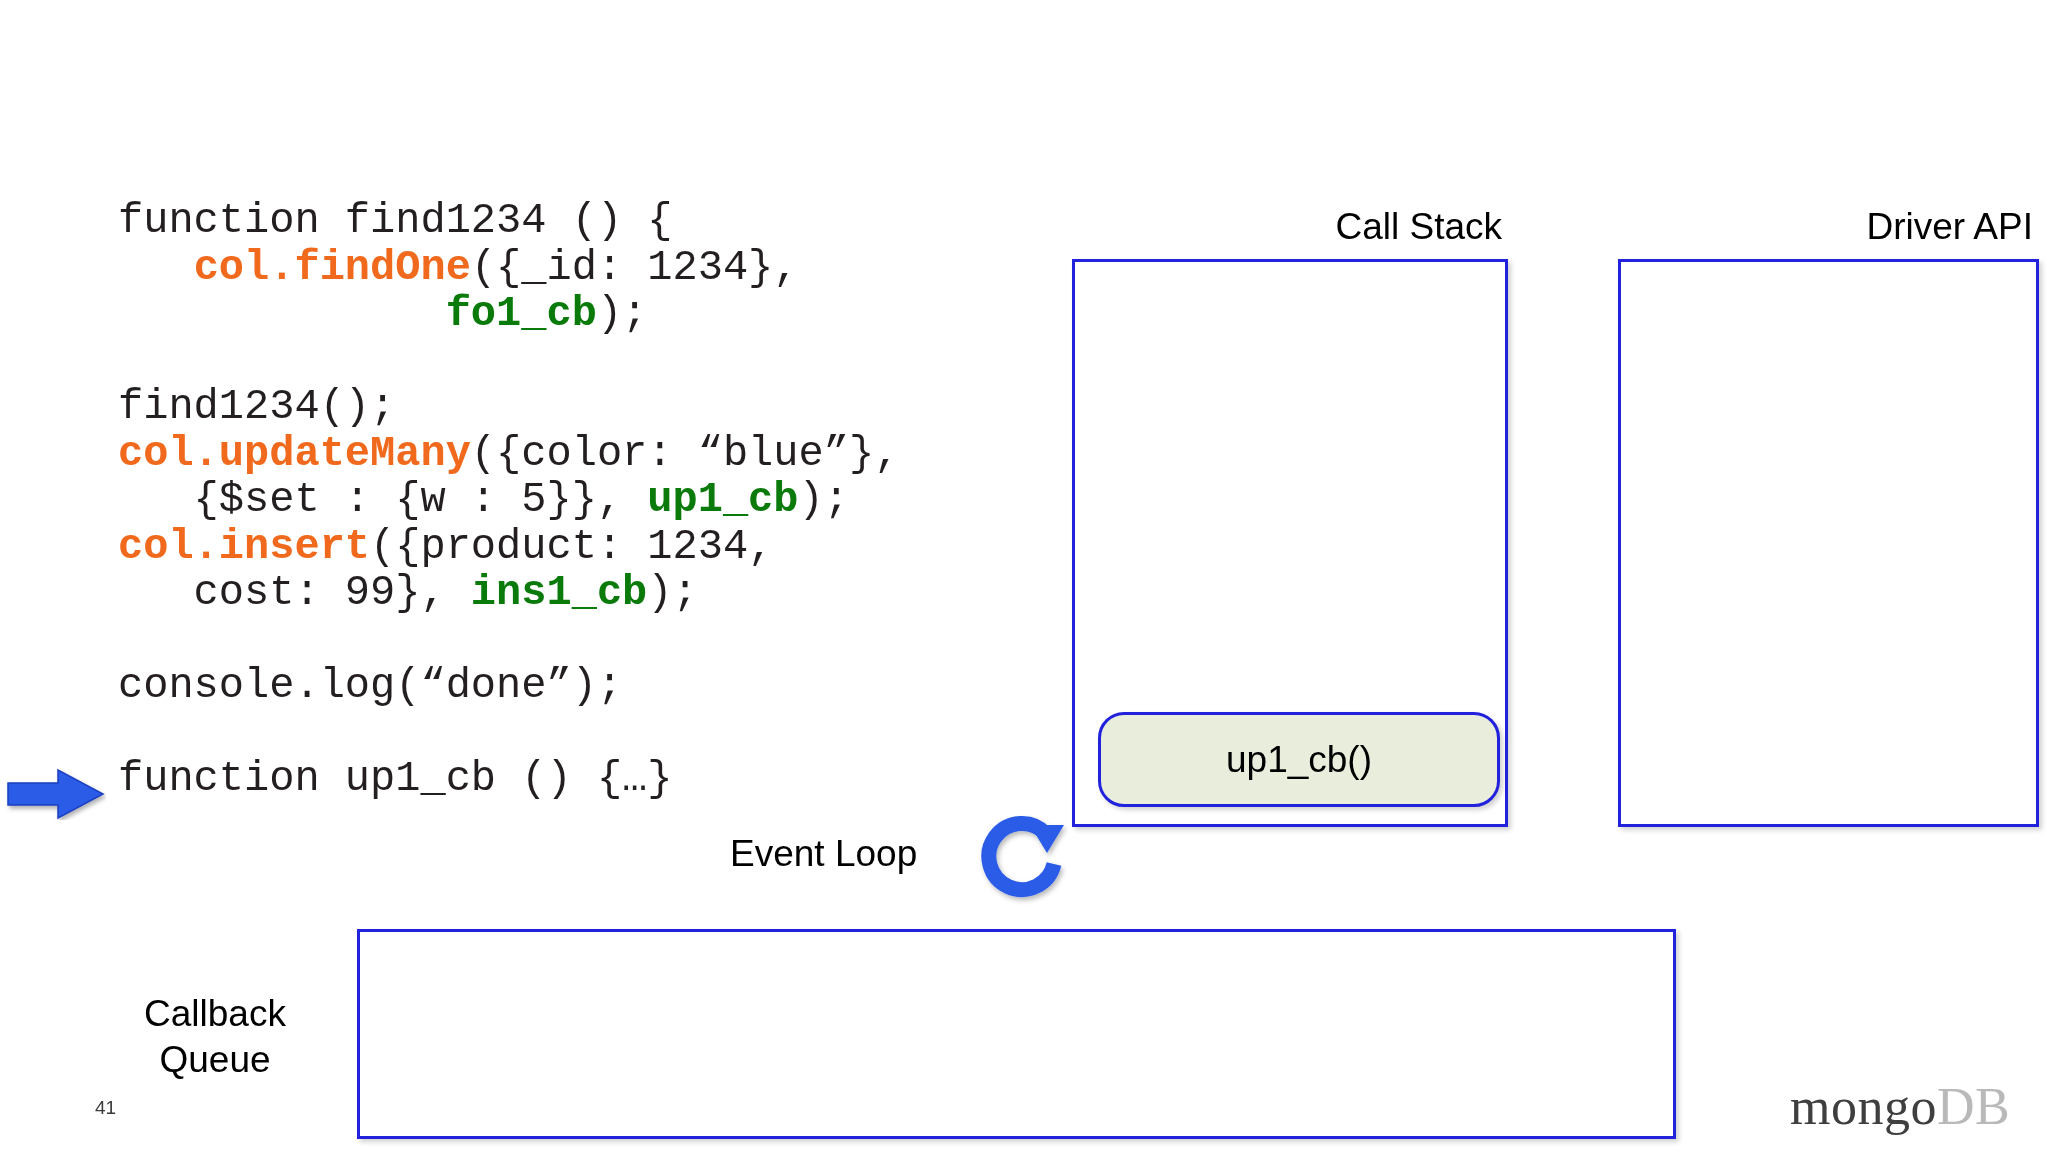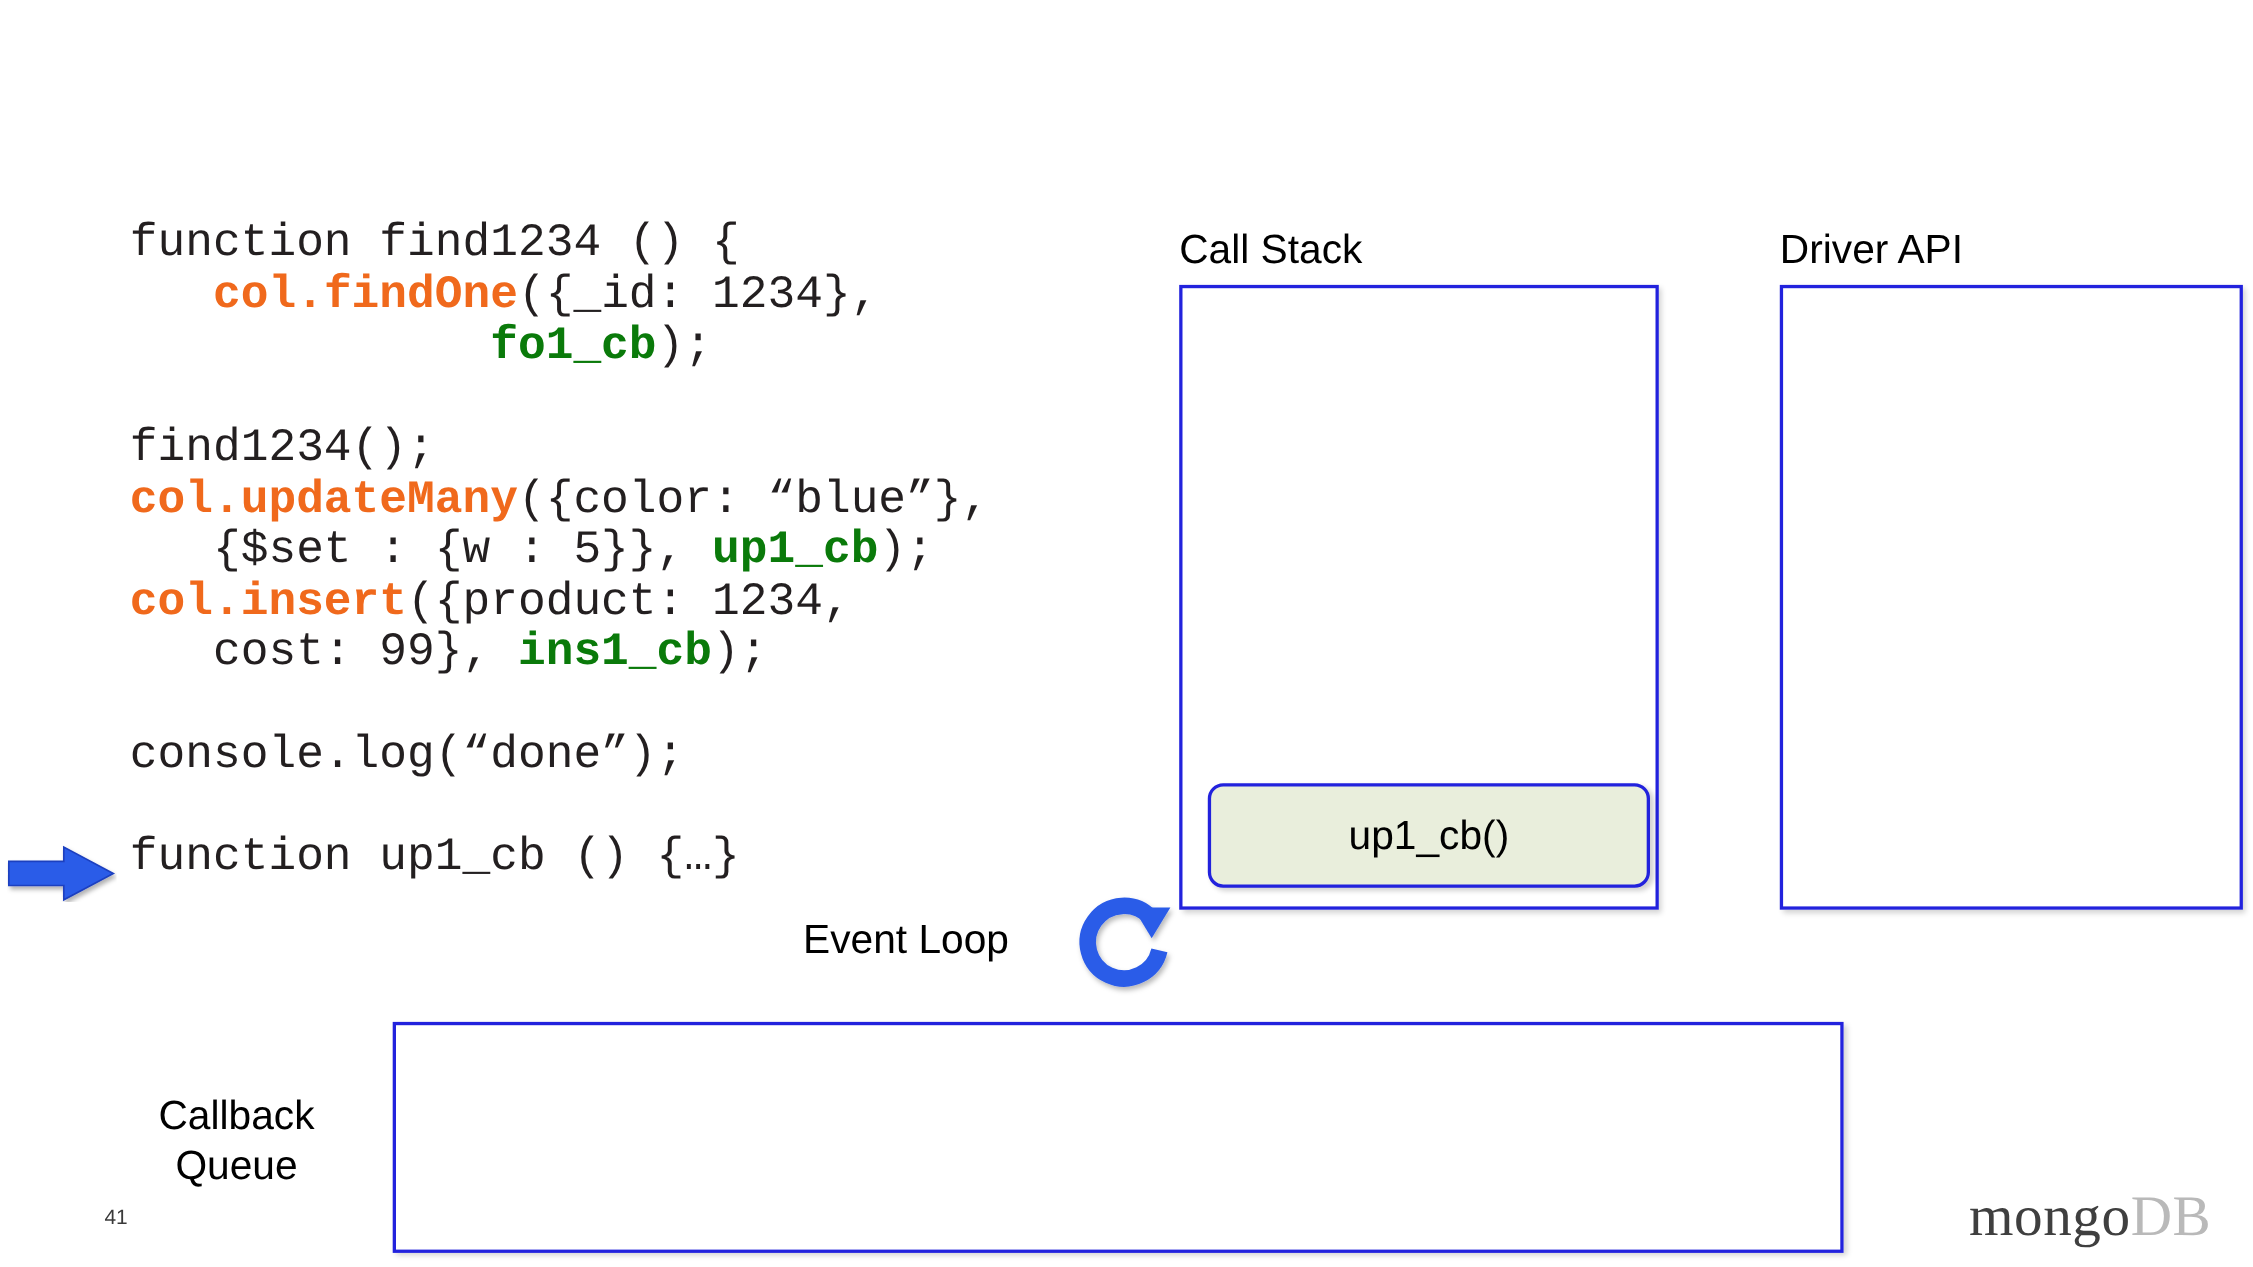--- a/index.html
+++ b/index.html
@@ -57,21 +57,21 @@
     height: 52px;
   }
 
   
   .panel-label {
     position: absolute;
     font-family: "Liberation Sans", sans-serif;
     font-size: 37px;
     color: #000000;
     white-space: nowrap;
-    text-align: left;
+    text-align: right;
   }
   #call-stack-label { left: 1072px; top: 206px; width: 430px; }
   #driver-api-label { left: 1618px; top: 206px; width: 415px; }
 
   
   .panel-box {
     position: absolute;
     border: 3px solid #2222DD;
     background: #ffffff;
     box-shadow: 3px 3px 5px rgba(0,0,0,0.18);
@@ -81,21 +81,21 @@
   #callback-queue-box { left: 357px; top: 929px; width: 1313px; height: 204px; }
 
   
   #stack-frame-up1 {
     position: absolute;
     left: 1098px;
     top: 712px;
     width: 396px;
     height: 89px;
     border: 3px solid #2222DD;
-    border-radius: 14px;
+    border-radius: 26px;
     background: #E9EEDC;
     box-shadow: 3px 3px 5px rgba(0,0,0,0.18);
     display: flex;
     align-items: center;
     justify-content: center;
     font-family: "Liberation Sans", sans-serif;
     font-size: 37px;
     color: #000000;
   }
 

